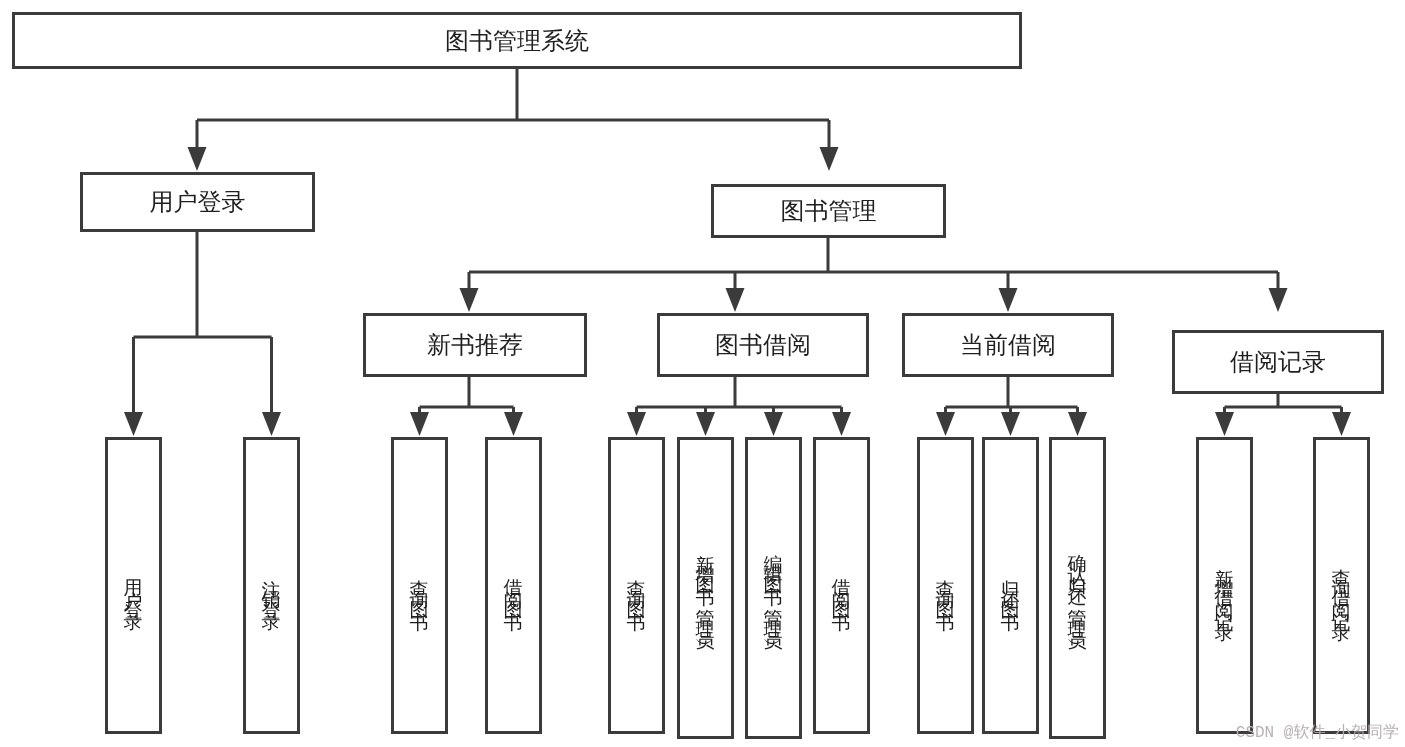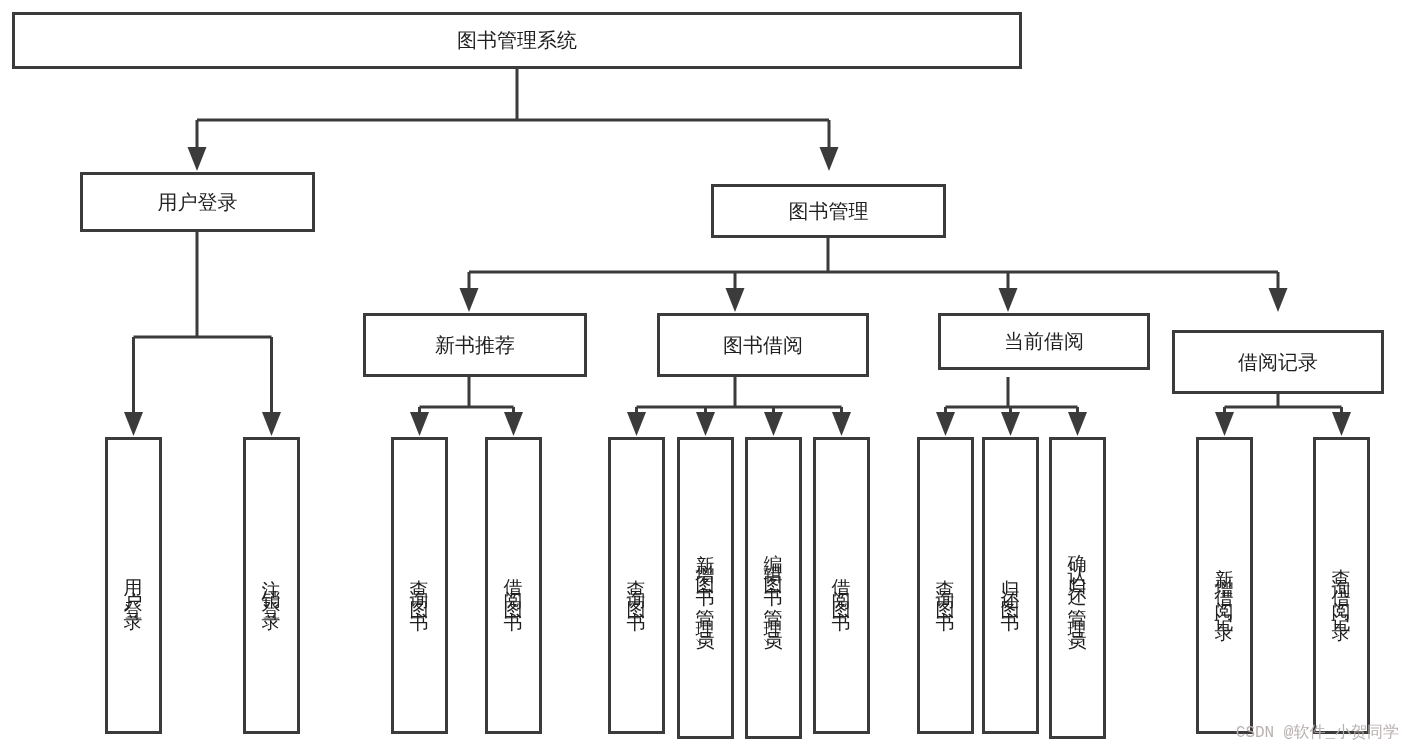--- a/index.html
+++ b/index.html
@@ -29,21 +29,21 @@
   .hbox, .vbox {
     position: absolute;
     box-sizing: border-box;
     background: #ffffff;
     border: 3px solid var(--line-color);
     display: flex;
     align-items: center;
     justify-content: center;
     color: #1f1f1f;
   }
-  .hbox { font-size: 20px; }
+  .hbox { font-size: 24px; }
   .vbox { width: 57px; top: 437px; height: 297px; }
   .vbox.tall { height: 302px; }
   .vlabel {
     writing-mode: vertical-rl;
     font-size: 19px;
     letter-spacing: 11px;
     line-height: 1;
     color: #1f1f1f;
   }
   .watermark {
@@ -115,21 +115,21 @@
   <div class="hbox" style="left:711px; top:184px; width:235px; height:54px;">
     <span>图书管理</span>
   </div>
 
   <div class="hbox" style="left:363px; top:313px; width:224px; height:64px;">
     <span>新书推荐</span>
   </div>
   <div class="hbox" style="left:629px; top:313px; width:212px; height:64px;margin-left:28px;">
     <span>图书借阅</span>
   </div>
-  <div class="hbox" style="left:902px; top:313px; width:212px; height:57px;margin-left:36px;">
+  <div class="hbox" style="left:902px; top:313px; width:212px; height:64px;">
     <span>当前借阅</span>
   </div>
   <div class="hbox" style="left:1172px; top:330px; width:212px; height:64px;">
     <span>借阅记录</span>
   </div>
 
   <div class="vbox" style="left:105px;">
     <span class="vlabel">用户登录</span>
   </div>
   <div class="vbox" style="left:243px;">

